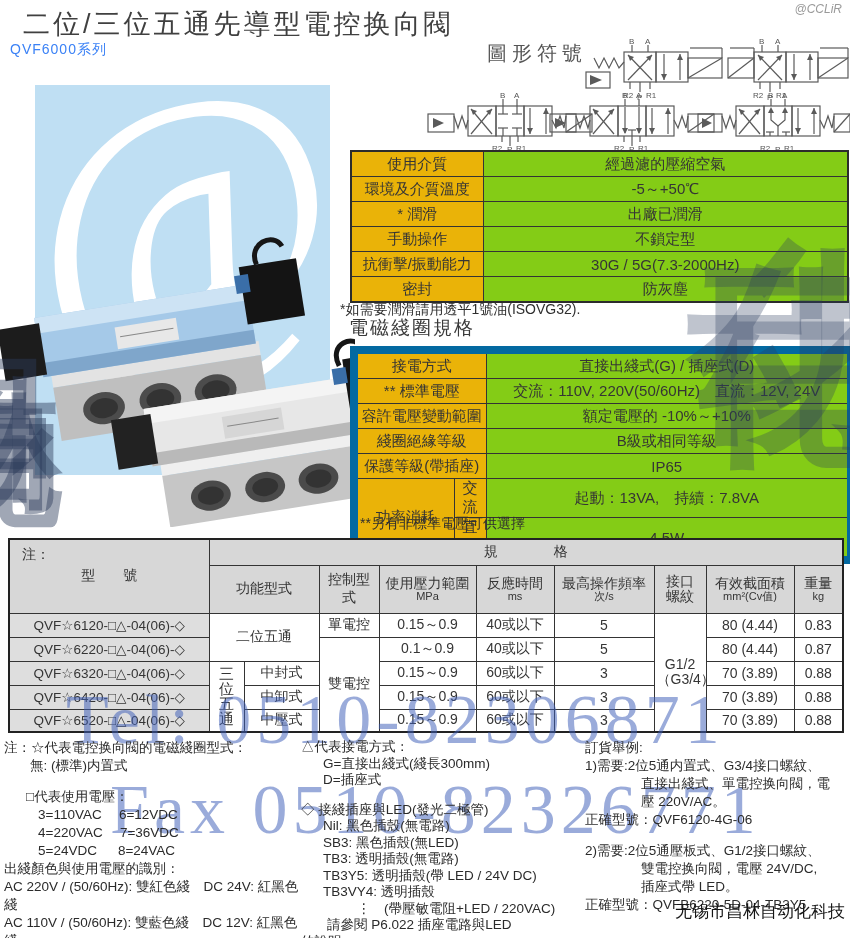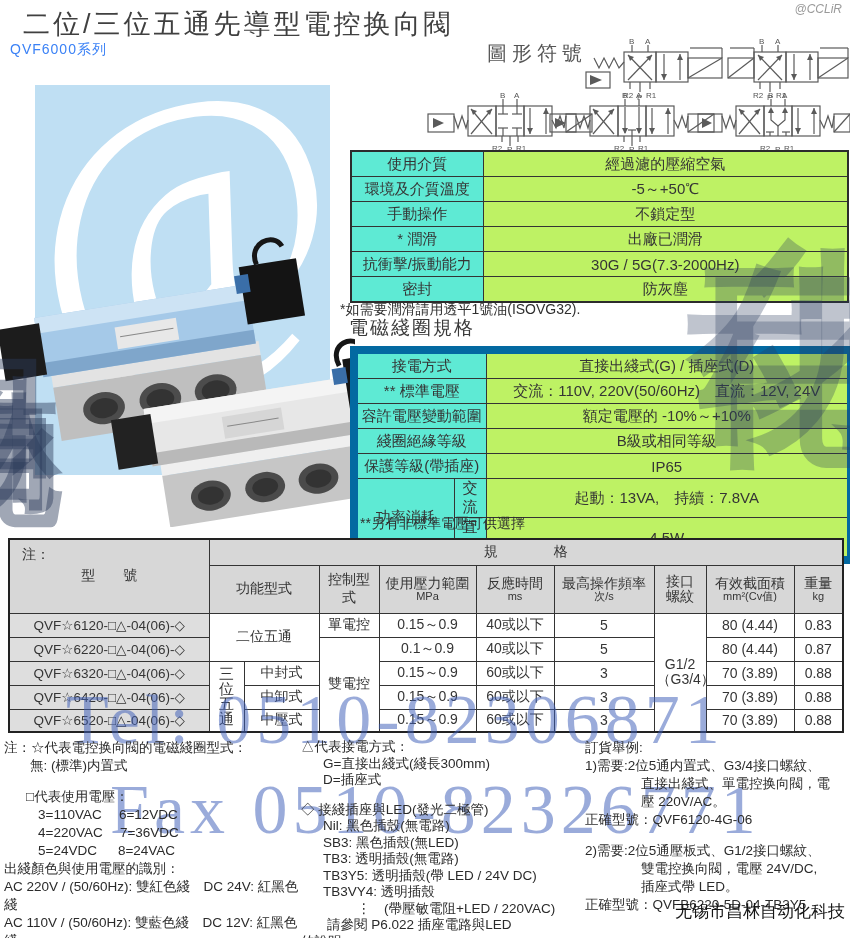--- a/index.html
+++ b/index.html
@@ -24,22 +24,22 @@
   .sym{position:absolute;z-index:3;}
   .sym svg{display:block;}
   
   .photo{position:absolute;left:0px;top:205px;width:355px;height:322px;z-index:2;}
   
   table{border-collapse:collapse;z-index:3;position:absolute;table-layout:fixed;}
   td{border:1px solid #343434;text-align:center;vertical-align:middle;overflow:hidden;
      font-size:15px;color:#353535;padding:0 2px;}
   .spec-tbl{left:350px;top:150px;width:497px;border:2px solid #2c2c2c;}
   .spec-tbl td{height:24px;}
-  .lbl{background:#5eead4;}
-  .val{background:#bef264;}
+  .lbl{background:#eab308;}
+  .val{background:#84cc16;}
   .coil-tbl{left:350px;top:346px;width:497px;border:8px solid #0369a1;}
   .coil-tbl td{height:24px;}
   .note-s{position:absolute;font-size:14px;color:#2f2f2f;z-index:3;}
   .coil-head{position:absolute;left:349px;top:315px;font-size:19px;letter-spacing:2px;color:#3a3a3a;z-index:3;}
   
   .main-tbl{left:8px;top:538px;width:834px;border:2px solid #222;}
   .main-tbl td{font-size:14px;background:#fff;}
   .main-tbl .hd{background:#d7d7d7;}
   .main-tbl .mod{background:#dedede;text-align:center;font-size:13.5px;}
   .unit{font-size:11px;display:block;line-height:11px;}
@@ -310,26 +310,26 @@
     <tbody>
         <tr>
           <td class="lbl">使用介質</td>
         <td class="val">經過濾的壓縮空氣</td>
         </tr>
     <tr>
           <td class="lbl">環境及介質溫度</td>
         <td class="val">-5～+50℃</td>
         </tr>
     <tr>
+          <td class="lbl">* 潤滑</td>
+        <td class="val">出廠已潤滑</td>
+        </tr>
+    <tr>
           <td class="lbl">手動操作</td>
         <td class="val">不鎖定型</td>
-        </tr>
-    <tr>
-          <td class="lbl">* 潤滑</td>
-        <td class="val">出廠已潤滑</td>
         </tr>
     <tr>
           <td class="lbl">抗衝擊/振動能力</td>
         <td class="val">30G / 5G(7.3-2000Hz)</td>
         </tr>
     <tr>
           <td class="lbl">密封</td>
         <td class="val">防灰塵</td>
         </tr>
   </tbody>

